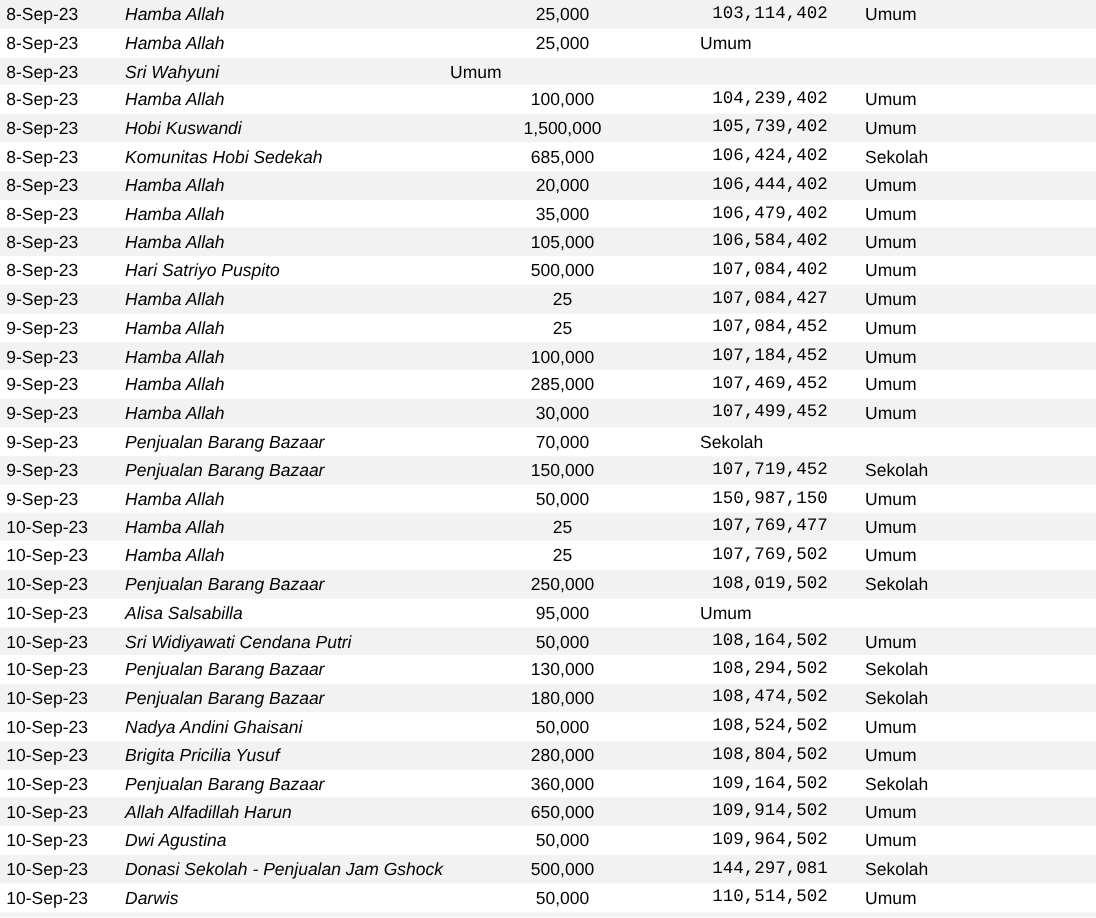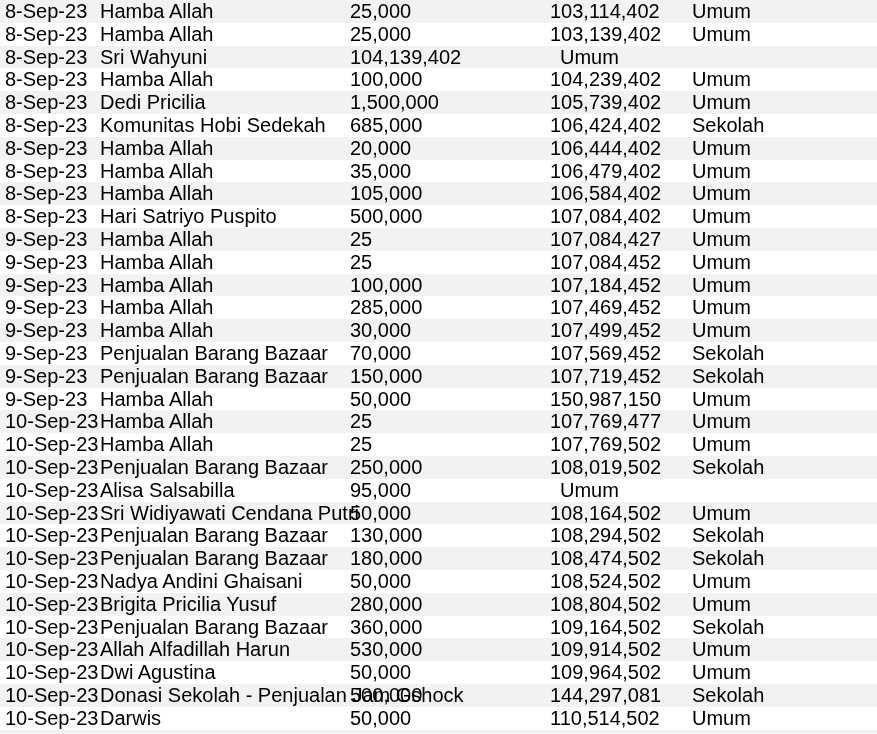--- a/index.html
+++ b/index.html
@@ -15,66 +15,64 @@
     background: var(--bg, #ffffff);
     display: flex;
     flex-direction: column;
   }
   .row {
     display: grid;
     grid-template-columns: 97px 253px 200px 132px auto;
     height: 22.8px;
     flex: 0 0 22.8px;
     align-items: center;
-    font-size: 20px;
+    font-size: 14px;
     white-space: nowrap;
   }
   .row.stripe { background: var(--stripe, #f2f2f2); }
   .row.plain  { background: var(--bg, #ffffff); }
   .cell { overflow: visible; min-width: 0; line-height: 22.8px; }
   .cell.date     { padding-left: 5px; }
-  .cell.name     { padding-left: 3px; }
-  .cell.amount   { text-align: left; }
-  .cell.balance  { text-align: left; }
+  .cell.name     { padding-left: 3px; font-style: italic; }
+  .cell.amount   { text-align: center; }
+  .cell.balance  { text-align: center; font-family: Liberation Mono, monospace; }
   .cell.category { padding-left: 10px; }
   .partial-row {
     flex: 1 1 auto;
     background: var(--stripe, #f2f2f2);
   }
 </style>
 </head>
 <body>
 
 <div class="sheet">
   <div style="display:contents"><div class="row stripe">
     <div class="cell date">8-Sep-23</div>
     <div class="cell name">Hamba Allah</div>
     <div class="cell amount">25,000</div>
     <div class="cell balance">103,114,402</div>
     <div class="cell category">Umum</div>
   </div><div class="row plain">
     <div class="cell date">8-Sep-23</div>
     <div class="cell name">Hamba Allah</div>
     <div class="cell amount">25,000</div>
-    <div class="cell balance">103,139,402</div>
     <div class="cell category">Umum</div>
   </div><div class="row stripe">
     <div class="cell date">8-Sep-23</div>
     <div class="cell name">Sri Wahyuni</div>
-    <div class="cell balance">104,139,402</div>
     <div class="cell category">Umum</div>
   </div><div class="row plain">
     <div class="cell date">8-Sep-23</div>
     <div class="cell name">Hamba Allah</div>
     <div class="cell amount">100,000</div>
     <div class="cell balance">104,239,402</div>
     <div class="cell category">Umum</div>
   </div><div class="row stripe">
     <div class="cell date">8-Sep-23</div>
-    <div class="cell name">Dedi Pricilia</div>
+    <div class="cell name">Hobi Kuswandi</div>
     <div class="cell amount">1,500,000</div>
     <div class="cell balance">105,739,402</div>
     <div class="cell category">Umum</div>
   </div><div class="row plain">
     <div class="cell date">8-Sep-23</div>
     <div class="cell name">Komunitas Hobi Sedekah</div>
     <div class="cell amount">685,000</div>
     <div class="cell balance">106,424,402</div>
     <div class="cell category">Sekolah</div>
   </div><div class="row stripe">
@@ -128,21 +126,20 @@
   </div><div class="row stripe">
     <div class="cell date">9-Sep-23</div>
     <div class="cell name">Hamba Allah</div>
     <div class="cell amount">30,000</div>
     <div class="cell balance">107,499,452</div>
     <div class="cell category">Umum</div>
   </div><div class="row plain">
     <div class="cell date">9-Sep-23</div>
     <div class="cell name">Penjualan Barang Bazaar</div>
     <div class="cell amount">70,000</div>
-    <div class="cell balance">107,569,452</div>
     <div class="cell category">Sekolah</div>
   </div><div class="row stripe">
     <div class="cell date">9-Sep-23</div>
     <div class="cell name">Penjualan Barang Bazaar</div>
     <div class="cell amount">150,000</div>
     <div class="cell balance">107,719,452</div>
     <div class="cell category">Sekolah</div>
   </div><div class="row plain">
     <div class="cell date">9-Sep-23</div>
     <div class="cell name">Hamba Allah</div>
@@ -204,21 +201,21 @@
     <div class="cell category">Umum</div>
   </div><div class="row plain">
     <div class="cell date">10-Sep-23</div>
     <div class="cell name">Penjualan Barang Bazaar</div>
     <div class="cell amount">360,000</div>
     <div class="cell balance">109,164,502</div>
     <div class="cell category">Sekolah</div>
   </div><div class="row stripe">
     <div class="cell date">10-Sep-23</div>
     <div class="cell name">Allah Alfadillah Harun</div>
-    <div class="cell amount">530,000</div>
+    <div class="cell amount">650,000</div>
     <div class="cell balance">109,914,502</div>
     <div class="cell category">Umum</div>
   </div><div class="row plain">
     <div class="cell date">10-Sep-23</div>
     <div class="cell name">Dwi Agustina</div>
     <div class="cell amount">50,000</div>
     <div class="cell balance">109,964,502</div>
     <div class="cell category">Umum</div>
   </div><div class="row stripe">
     <div class="cell date">10-Sep-23</div>

